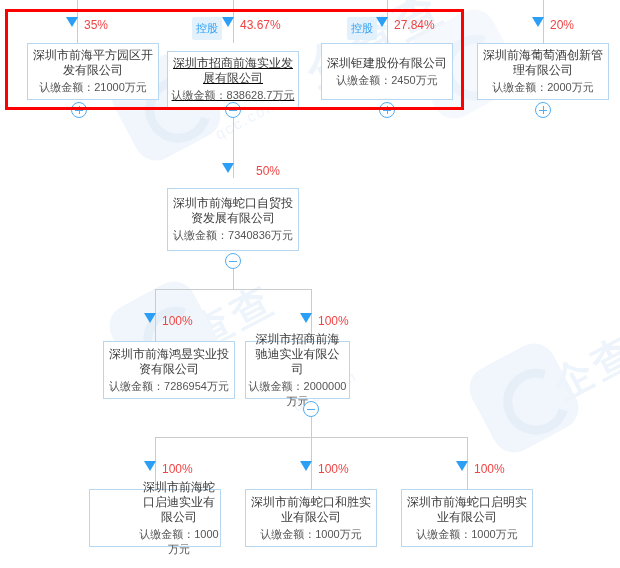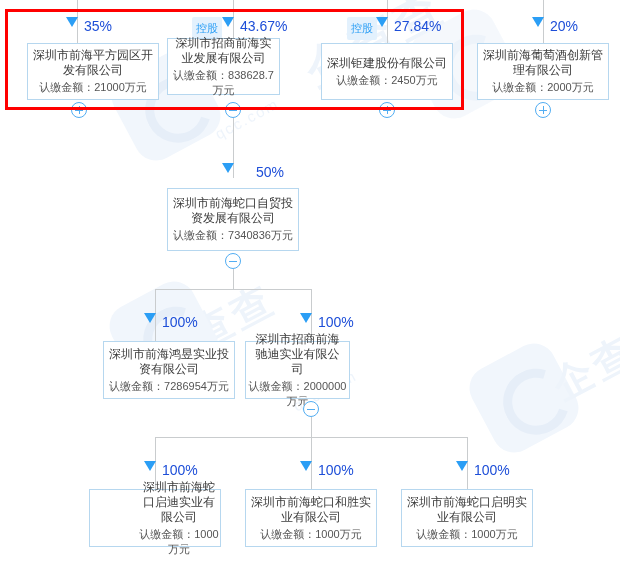--- a/index.html
+++ b/index.html
@@ -22,21 +22,21 @@
   .wm-sub{font-size:15px;letter-spacing:2px;transform:rotate(-28deg);color:#eef4fb;}
 
   
   .line-v{position:absolute;width:1px;background:#c9ccce;}
   .line-h{position:absolute;height:1px;background:#c9ccce;}
 
   .arrow{position:absolute;width:0;height:0;
          border-left:6px solid transparent;border-right:6px solid transparent;
          border-top:10px solid #2b9ef5;}
 
-  .pct{position:absolute;font-size:14px;color:#1d4ed8;white-space:nowrap;line-height:1;}
+  .pct{position:absolute;font-size:12px;color:#ef4444;white-space:nowrap;line-height:1;}
 
   .badge{position:absolute;font-size:11px;color:#2b9ef5;background:#e3f1fd;
          padding:6px 4px;border-radius:2px;line-height:1;white-space:nowrap;}
 
   
   .node{position:absolute;box-sizing:border-box;border:1px solid #b6d7ef;
         background:#ffffff;display:flex;flex-direction:column;
         align-items:center;justify-content:center;}
   .node .nm{font-size:12px;color:#3a3a3a;line-height:15px;text-align:center;
             padding:0 5px;}
@@ -86,21 +86,21 @@
   <div class="arrow" style="left:376px;top:17px;"></div>
   <div class="pct" style="left:394px;top:19px;">27.84%</div>
 
   <div class="arrow" style="left:532px;top:17px;"></div>
   <div class="pct" style="left:550px;top:19px;">20%</div>
 
   <div class="node" style="left:27px;top:43px;width:132px;height:57px;">
     <div class="nm">深圳市前海平方园区开发有限公司</div>
     <div class="amt">认缴金额：21000万元</div>
   </div>
-  <div class="node" style="left:167px;top:38px;width:113px;height:57px;">
+  <div class="node" style="left:167px;top:51px;width:132px;height:57px;text-decoration:underline;">
     <div class="nm">深圳市招商前海实业发展有限公司</div>
     <div class="amt">认缴金额：838628.7万元</div>
   </div>
   <div class="node" style="left:321px;top:43px;width:132px;height:57px;">
     <div class="nm">深圳钜建股份有限公司</div>
     <div class="amt">认缴金额：2450万元</div>
   </div>
   <div class="node" style="left:477px;top:43px;width:132px;height:57px;">
     <div class="nm">深圳前海葡萄酒创新管理有限公司</div>
     <div class="amt">认缴金额：2000万元</div>

